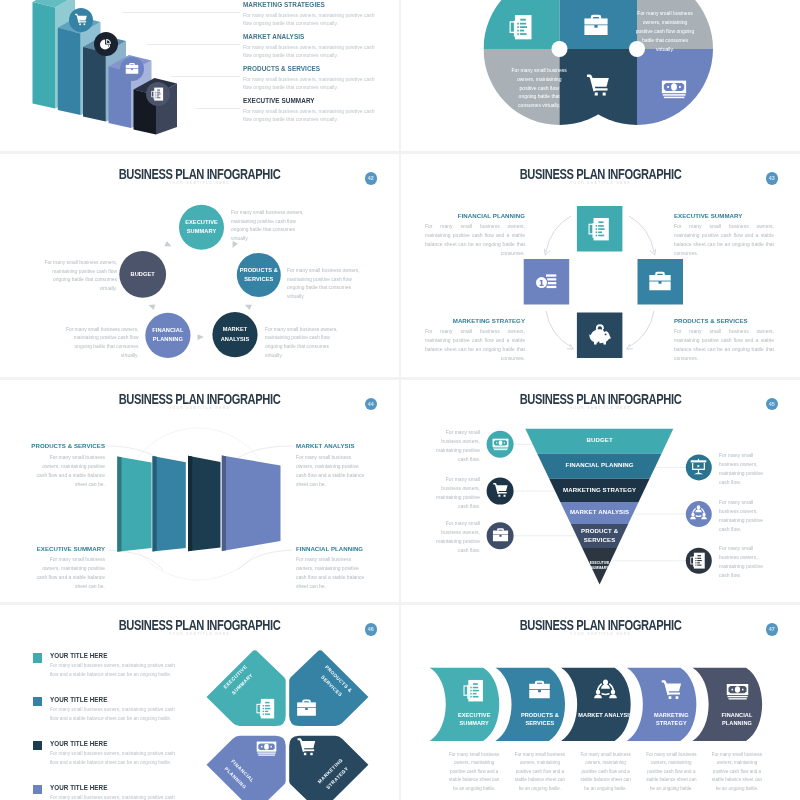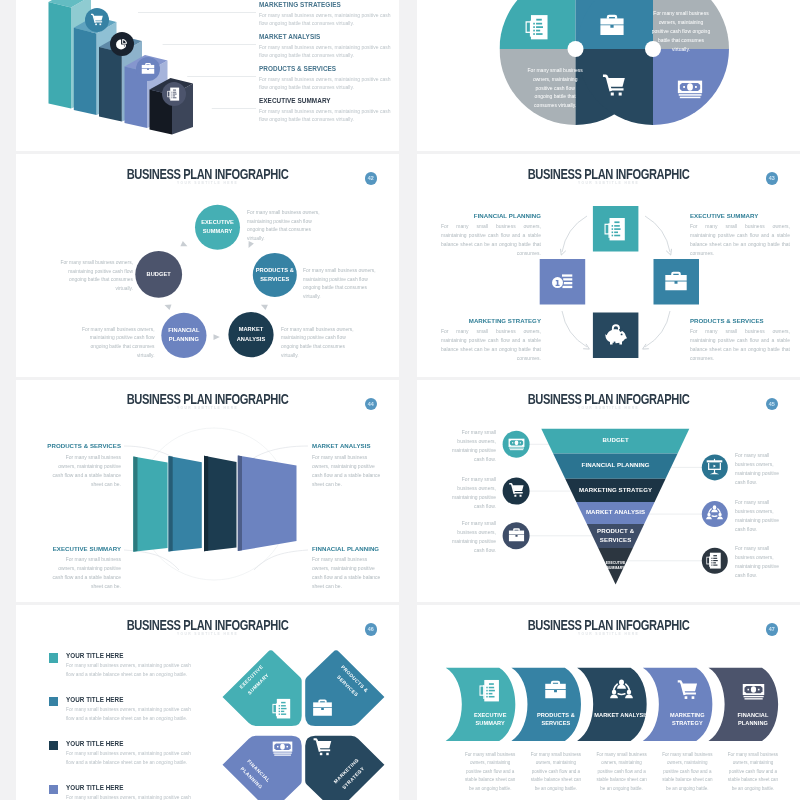--- a/index.html
+++ b/index.html
@@ -1,20 +1,20 @@
 <!DOCTYPE html>
 <html><head>
 <meta charset="utf-8">
 <style>
 
 html,body{margin:0;padding:0;}
 body{width:800px;height:800px;background:#f2f2f3;font-family:"Liberation Sans",sans-serif;overflow:hidden;}
 .grid{display:grid;grid-template-columns:399px 399px;grid-template-rows:151px 222.5px 222.5px 196px;
       column-gap:2px;row-gap:3px;width:800px;height:800px;}
-.slide{position:relative;background:#fff;overflow:hidden;box-sizing:border-box;margin-left:16px;}
+.slide{position:relative;background:#fff;overflow:hidden;box-sizing:border-box;}
 .abs{position:absolute;left:0;top:0;}
 svg{display:block;}
 .ico{fill:#fff;}
 .ico .ink{fill:var(--hole,#b9d9dc);}
 .ico .hole{fill:var(--hole,#3FAAB0);}
 .stitle{position:absolute;left:0;right:0;top:11.5px;text-align:center;font-size:14.2px;
         font-weight:bold;letter-spacing:-0.5px;color:#2B3A47;transform:scaleX(0.785);}
 .ssub{position:absolute;left:0;right:0;top:26.8px;text-align:center;font-size:3.3px;
       letter-spacing:1.35px;color:#e2e5e8;font-weight:bold;}
 .pagebadge{position:absolute;right:22px;top:18px;width:12.5px;height:12.5px;border-radius:50%;

